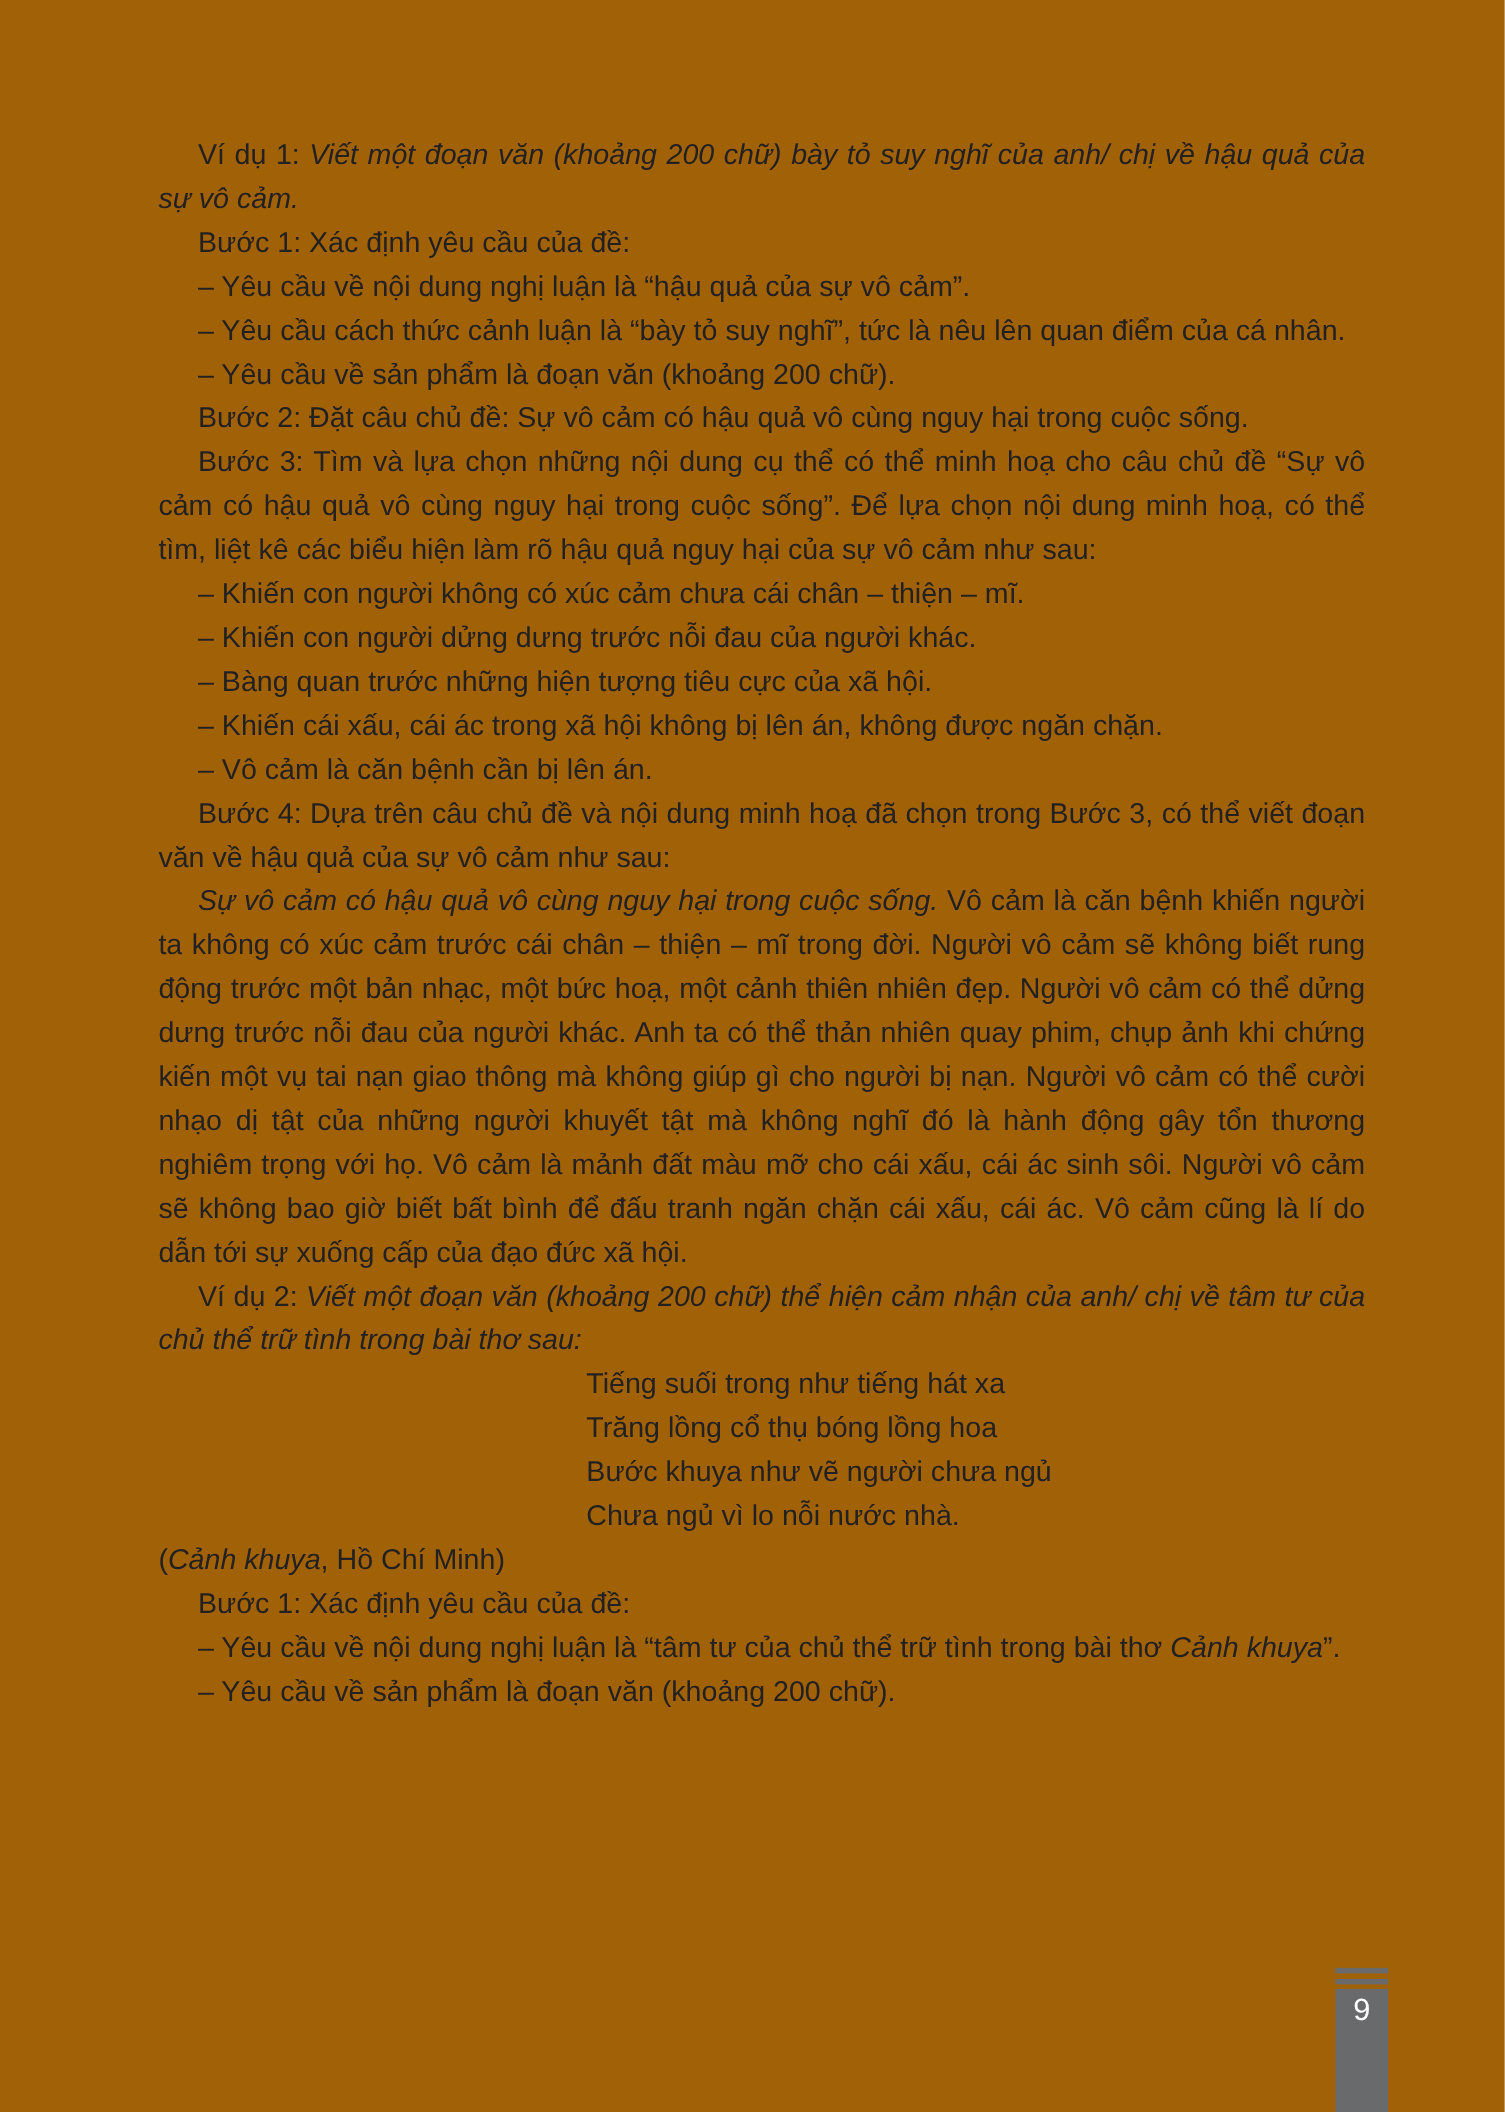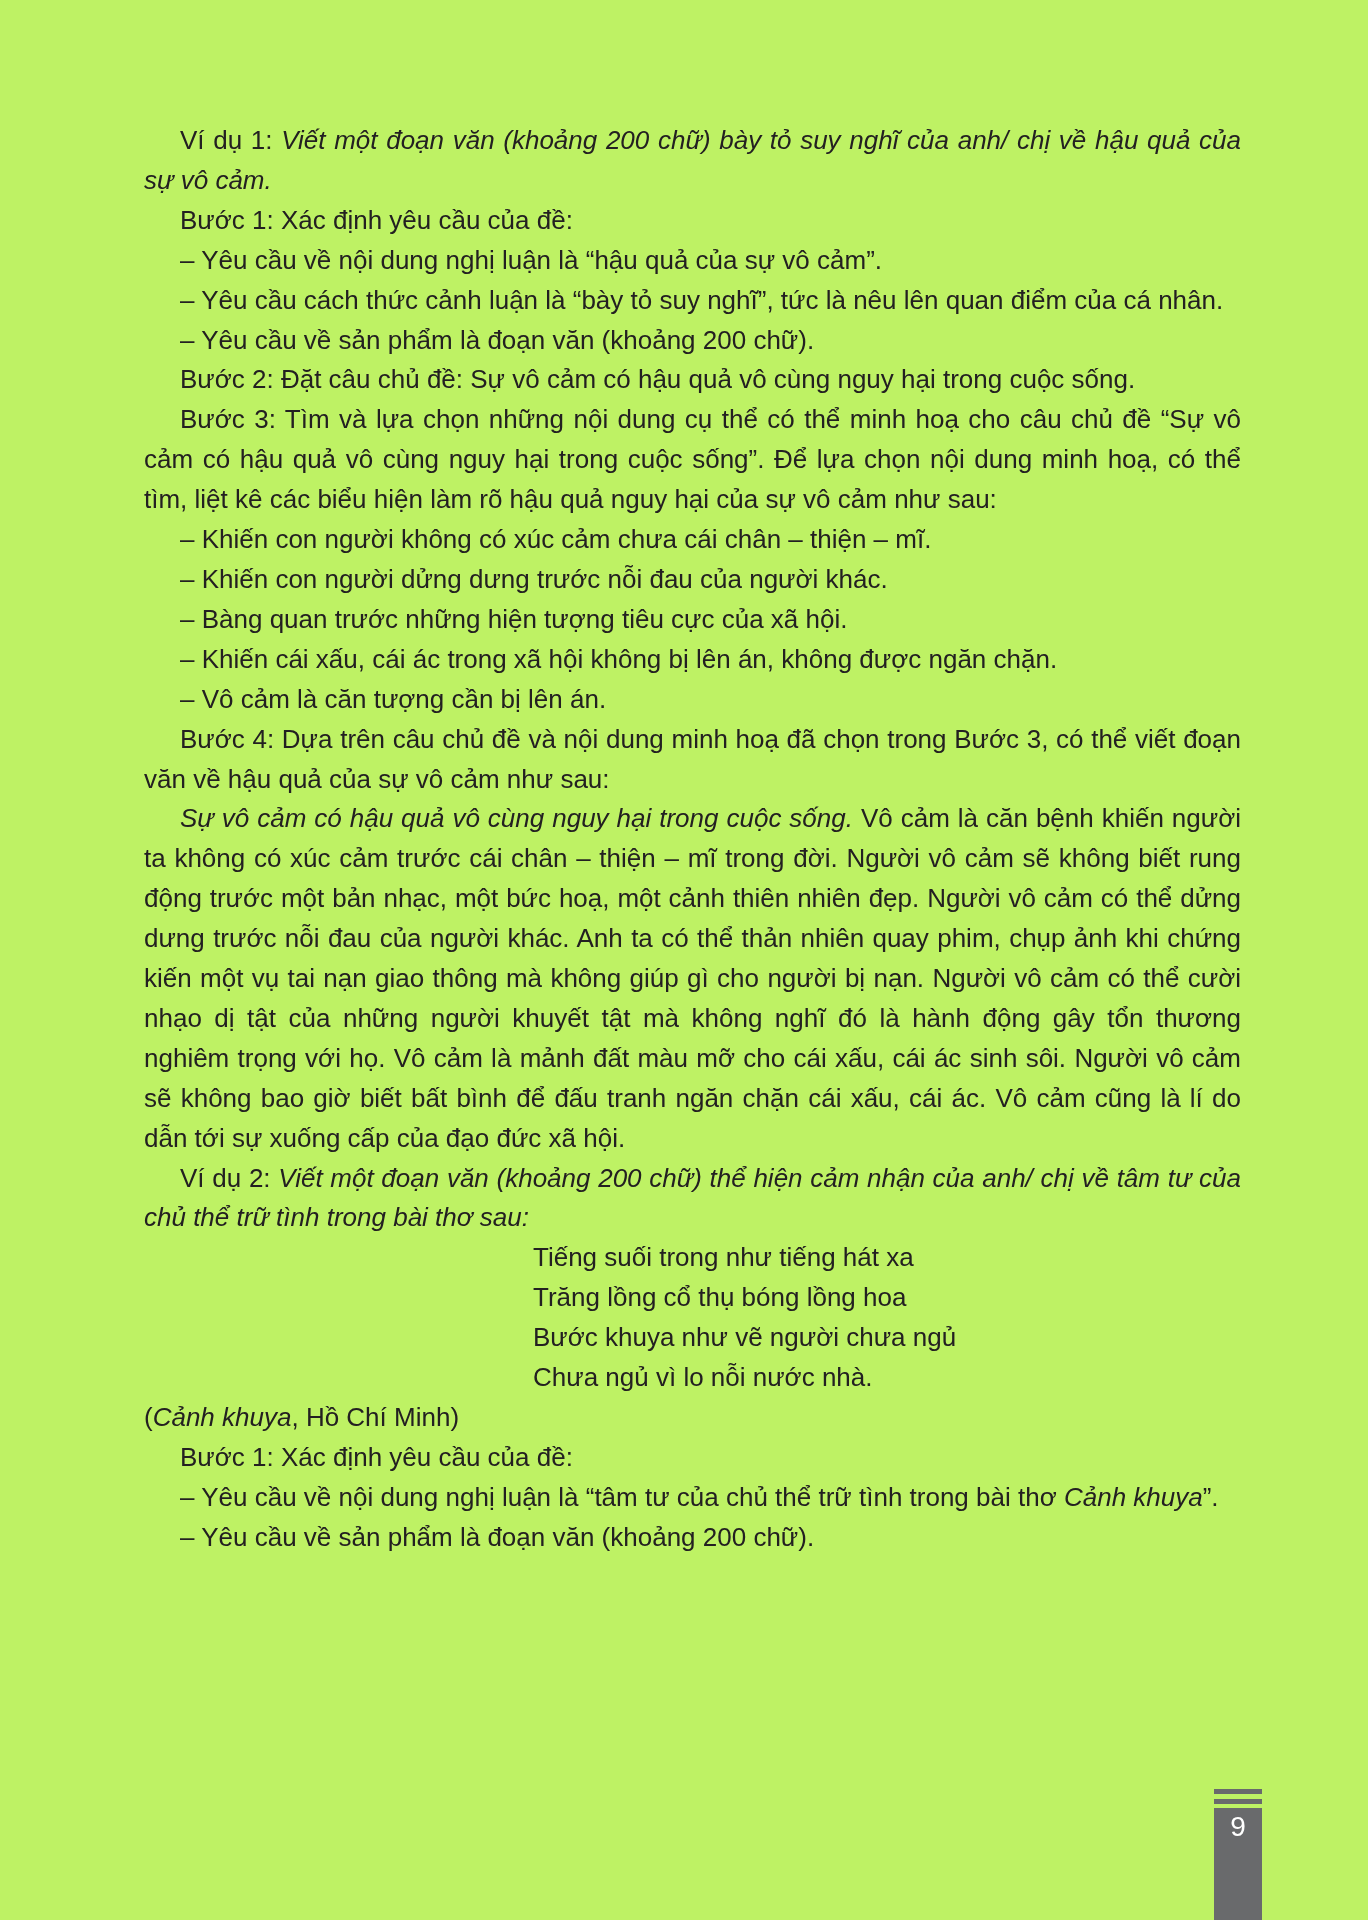--- a/index.html
+++ b/index.html
@@ -4,21 +4,21 @@
 <style>
   html, body {
     margin: 0;
     padding: 0;
     background: #ffffff;
   }
   .page {
     position: relative;
     width: 1368px;
     height: 1920px;
-    background: #bef264;
+    background: #a16207;
     overflow: hidden;
     font-family: "Liberation Sans", sans-serif;
     color: #232021;
   }
   .text-block {
     position: absolute;
     left: 144px;
     top: 121px;
     width: 1097px;
     font-size: 26px;
@@ -80,21 +80,21 @@
       <div class="para"><span class="run-r">Bước 1: Xác định yêu cầu của đề:</span></div>
       <div class="para"><span class="run-r">– Yêu cầu về nội dung nghị luận là “hậu quả của sự vô cảm”.</span></div>
       <div class="para"><span class="run-r">– Yêu cầu cách thức cảnh luận là “bày tỏ suy nghĩ”, tức là nêu lên quan điểm của cá nhân.</span></div>
       <div class="para"><span class="run-r">– Yêu cầu về sản phẩm là đoạn văn (khoảng 200 chữ).</span></div>
       <div class="para"><span class="run-r">Bước 2: Đặt câu chủ đề: Sự vô cảm có hậu quả vô cùng nguy hại trong cuộc sống.</span></div>
       <div class="para"><span class="run-r">Bước 3: Tìm và lựa chọn những nội dung cụ thể có thể minh hoạ cho câu chủ đề “Sự vô cảm có hậu quả vô cùng nguy hại trong cuộc sống”. Để lựa chọn nội dung minh hoạ, có thể tìm, liệt kê các biểu hiện làm rõ hậu quả nguy hại của sự vô cảm như sau:</span></div>
       <div class="para"><span class="run-r">– Khiến con người không có xúc cảm chưa cái chân – thiện – mĩ.</span></div>
       <div class="para"><span class="run-r">– Khiến con người dửng dưng trước nỗi đau của người khác.</span></div>
       <div class="para"><span class="run-r">– Bàng quan trước những hiện tượng tiêu cực của xã hội.</span></div>
       <div class="para"><span class="run-r">– Khiến cái xấu, cái ác trong xã hội không bị lên án, không được ngăn chặn.</span></div>
-      <div class="para"><span class="run-r">– Vô cảm là căn tượng cần bị lên án.</span></div>
+      <div class="para"><span class="run-r">– Vô cảm là căn bệnh cần bị lên án.</span></div>
       <div class="para"><span class="run-r">Bước 4: Dựa trên câu chủ đề và nội dung minh hoạ đã chọn trong Bước 3, có thể viết đoạn văn về hậu quả của sự vô cảm như sau:</span></div>
       <div class="para"><span class="run-i">Sự vô cảm có hậu quả vô cùng nguy hại trong cuộc sống.</span><span class="run-r"> Vô cảm là căn bệnh khiến người ta không có xúc cảm trước cái chân – thiện – mĩ trong đời. Người vô cảm sẽ không biết rung động trước một bản nhạc, một bức hoạ, một cảnh thiên nhiên đẹp. Người vô cảm có thể dửng dưng trước nỗi đau của người khác. Anh ta có thể thản nhiên quay phim, chụp ảnh khi chứng kiến một vụ tai nạn giao thông mà không giúp gì cho người bị nạn. Người vô cảm có thể cười nhạo dị tật của những người khuyết tật mà không nghĩ đó là hành động gây tổn thương nghiêm trọng với họ. Vô cảm là mảnh đất màu mỡ cho cái xấu, cái ác sinh sôi. Người vô cảm sẽ không bao giờ biết bất bình để đấu tranh ngăn chặn cái xấu, cái ác. Vô cảm cũng là lí do dẫn tới sự xuống cấp của đạo đức xã hội.</span></div>
       <div class="para"><span class="run-r">Ví dụ 2: </span><span class="run-i">Viết một đoạn văn (khoảng 200 chữ) thể hiện cảm nhận của anh/ chị về tâm tư của chủ thể trữ tình trong bài thơ sau:</span></div>
       <div class="poem">
         <div class="poem-line">Tiếng suối trong như tiếng hát xa</div>
         <div class="poem-line">Trăng lồng cổ thụ bóng lồng hoa</div>
         <div class="poem-line">Bước khuya như vẽ người chưa ngủ</div>
         <div class="poem-line">Chưa ngủ vì lo nỗi nước nhà.</div>
       </div>
       <div class="attribution"><span class="run-r">(</span><span class="run-i">Cảnh khuya</span><span class="run-r">, Hồ Chí Minh)</span></div>

